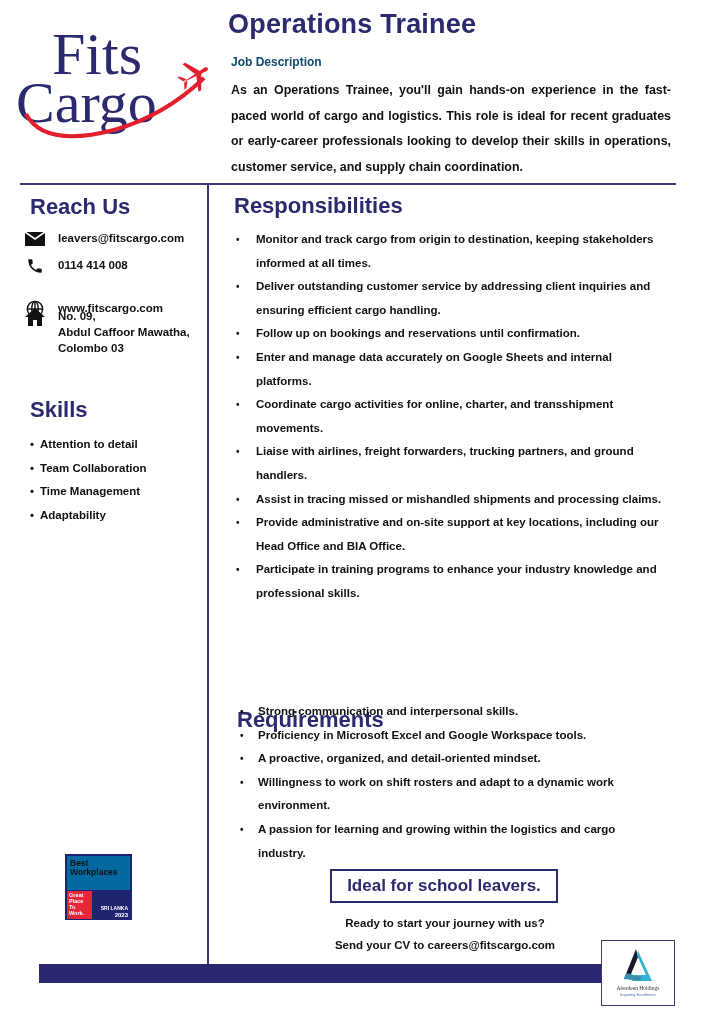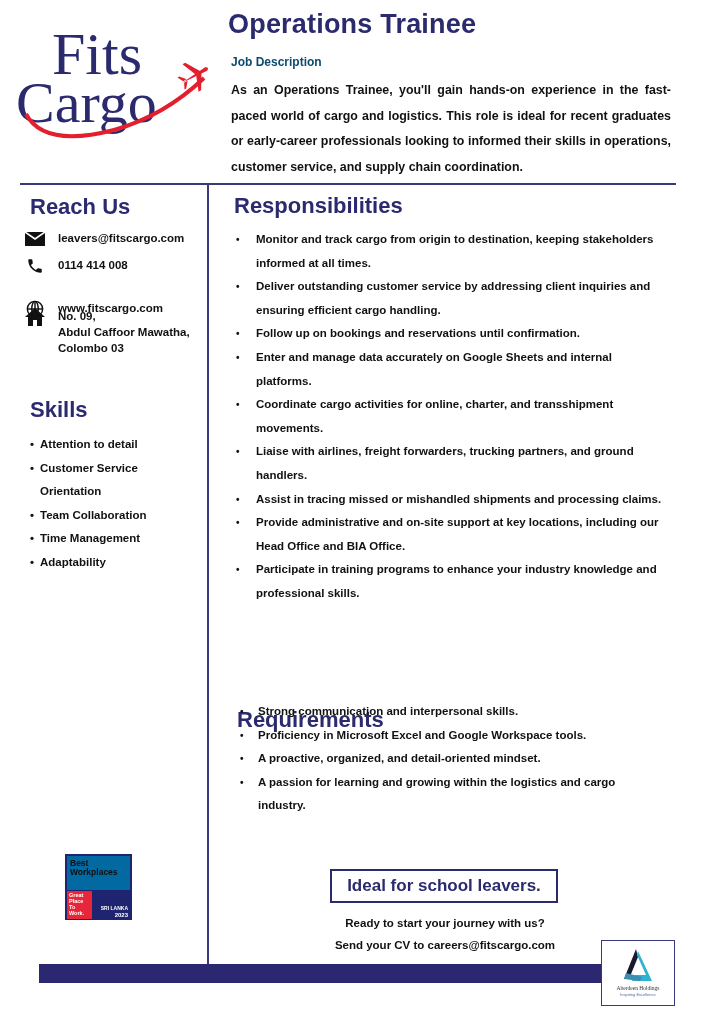--- a/index.html
+++ b/index.html
@@ -55,21 +55,21 @@
       <path d="M2 -1 L-4 -16 L-1 -16 L8 -1 Z"></path>
       <path d="M2 1 L-4 16 L-1 16 L8 1 Z"></path>
       <path d="M-12 -1 L-15 -7 L-13 -7 L-8 -1 Z"></path>
       <path d="M-12 1 L-15 7 L-13 7 L-8 1 Z"></path>
     </g>
   </svg>
 </div>
 
 <div id="title" class="abs">Operations Trainee</div>
 <div id="jd-head" class="abs">Job Description</div>
-<div id="jd-text" class="abs">As an Operations Trainee, you'll gain hands-on experience in the fast-paced world of cargo and logistics. This role is ideal for recent graduates or early-career professionals looking to informed their skills in operations, customer service, and supply chain coordination.</div>
+<div id="jd-text" class="abs">As an Operations Trainee, you'll gain hands-on experience in the fast-paced world of cargo and logistics. This role is ideal for recent graduates or early-career professionals looking to develop their skills in operations, customer service, and supply chain coordination.</div>
 
 <div id="hline" class="abs"></div>
 <div id="vline" class="abs"></div>
 
 <div id="reach-title" class="abs section-title">Reach Us</div>
 
 <div class="contact" style="top:230px;">
   <span class="ic">
     <svg width="20" height="14" viewBox="0 0 20 14">
         <rect x="0" y="0" width="20" height="14" fill="#111"></rect>
@@ -109,21 +109,20 @@
   <span class="txt">
     <span>No. 09,</span><br>
     <span>Abdul Caffoor Mawatha,</span><br>
     <span>Colombo 03</span>
   </span>
 </div>
 
 <div id="skills-title" class="abs section-title">Skills</div>
 <ul id="skills-list" class="abs">
   <li>Attention to detail</li>
-  <li style="width:110px;">Customer Service Orientation</li>
   <li>Team Collaboration</li>
   <li>Time Management</li>
   <li>Adaptability</li>
 </ul>
 
 <div id="resp-title" class="abs section-title">Responsibilities</div>
 <ul id="resp-list" class="blist">
   <li>Monitor and track cargo from origin to destination, keeping stakeholders informed at all times.</li>
   <li style="width:405px;">Deliver outstanding customer service by addressing client inquiries and ensuring efficient cargo handling.</li>
   <li>Follow up on bookings and reservations until confirmation.</li>
@@ -133,20 +132,21 @@
   <li>Assist in tracing missed or mishandled shipments and processing claims.</li>
   <li>Provide administrative and on-site support at key locations, including our Head Office and BIA Office.</li>
   <li>Participate in training programs to enhance your industry knowledge and professional skills.</li>
 </ul>
 
 <div id="req-title" class="abs section-title">Requirements</div>
 <ul id="req-list" class="blist">
   <li>Strong communication and interpersonal skills.</li>
   <li>Proficiency in Microsoft Excel and Google Workspace tools.</li>
   <li>A proactive, organized, and detail-oriented mindset.</li>
+  <li style="width:360px;">Willingness to work on shift rosters and adapt to a dynamic work environment.</li>
   <li style="width:390px;">A passion for learning and growing within the logistics and cargo industry.</li>
 </ul>
 
 <div id="ideal-box" class="abs">Ideal for school leavers.</div>
 <div id="cta1" class="abs">Ready to start your journey with us?</div>
 <div id="cta2" class="abs">Send your CV to careers@fitscargo.com</div>
 
 <div id="gptw" class="abs">
   <div class="top">
     <div class="best">

